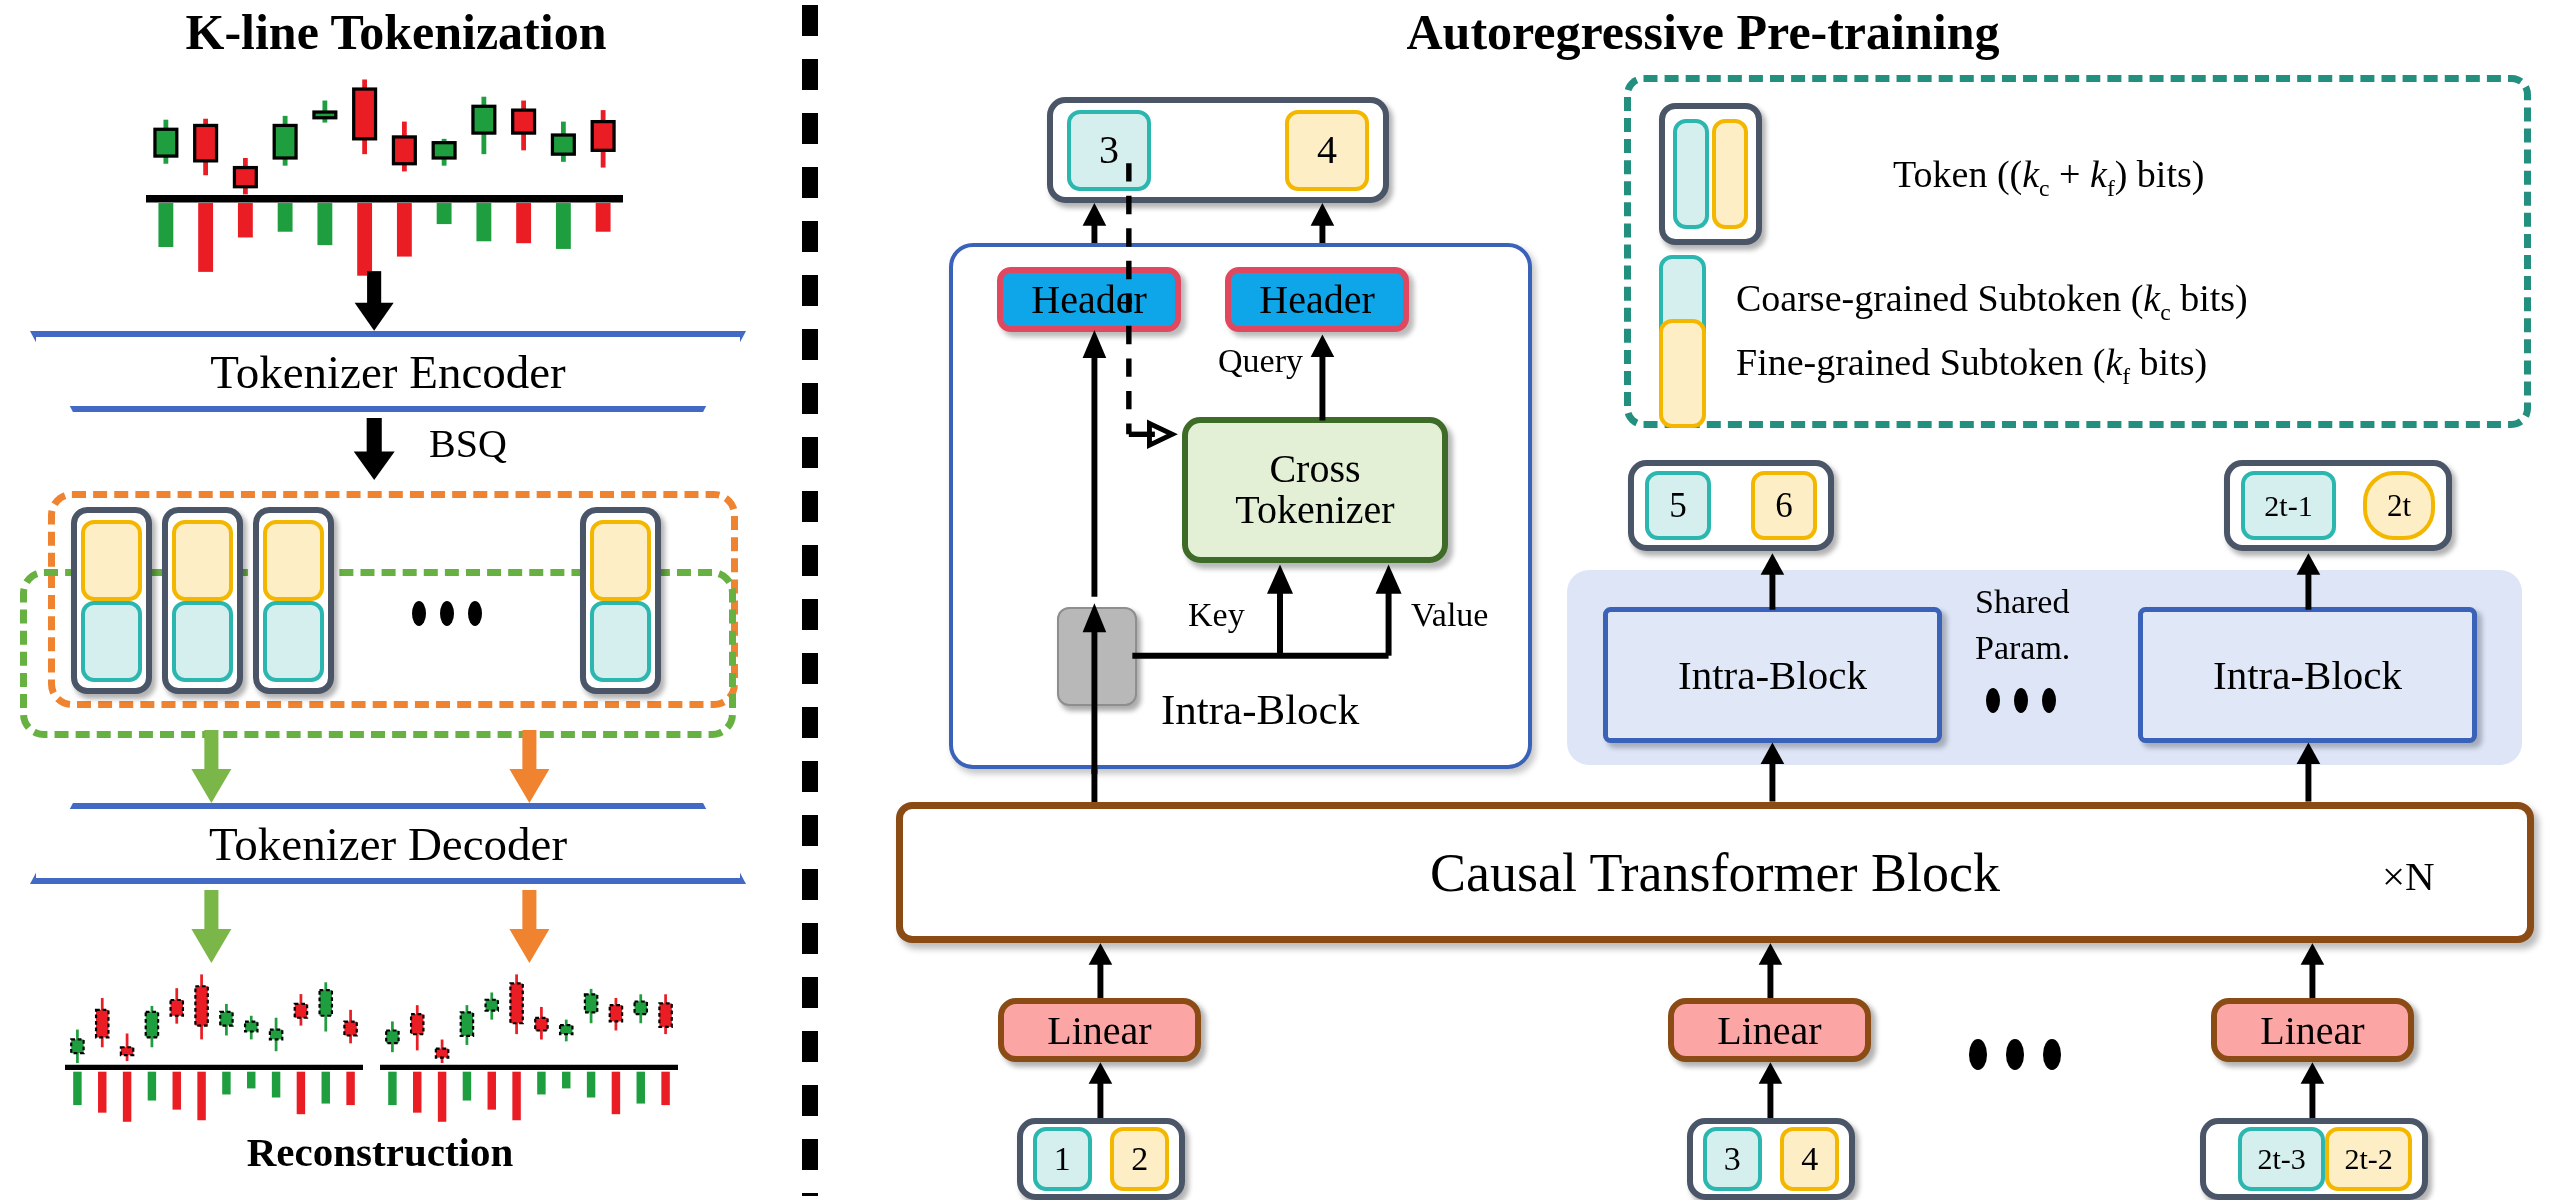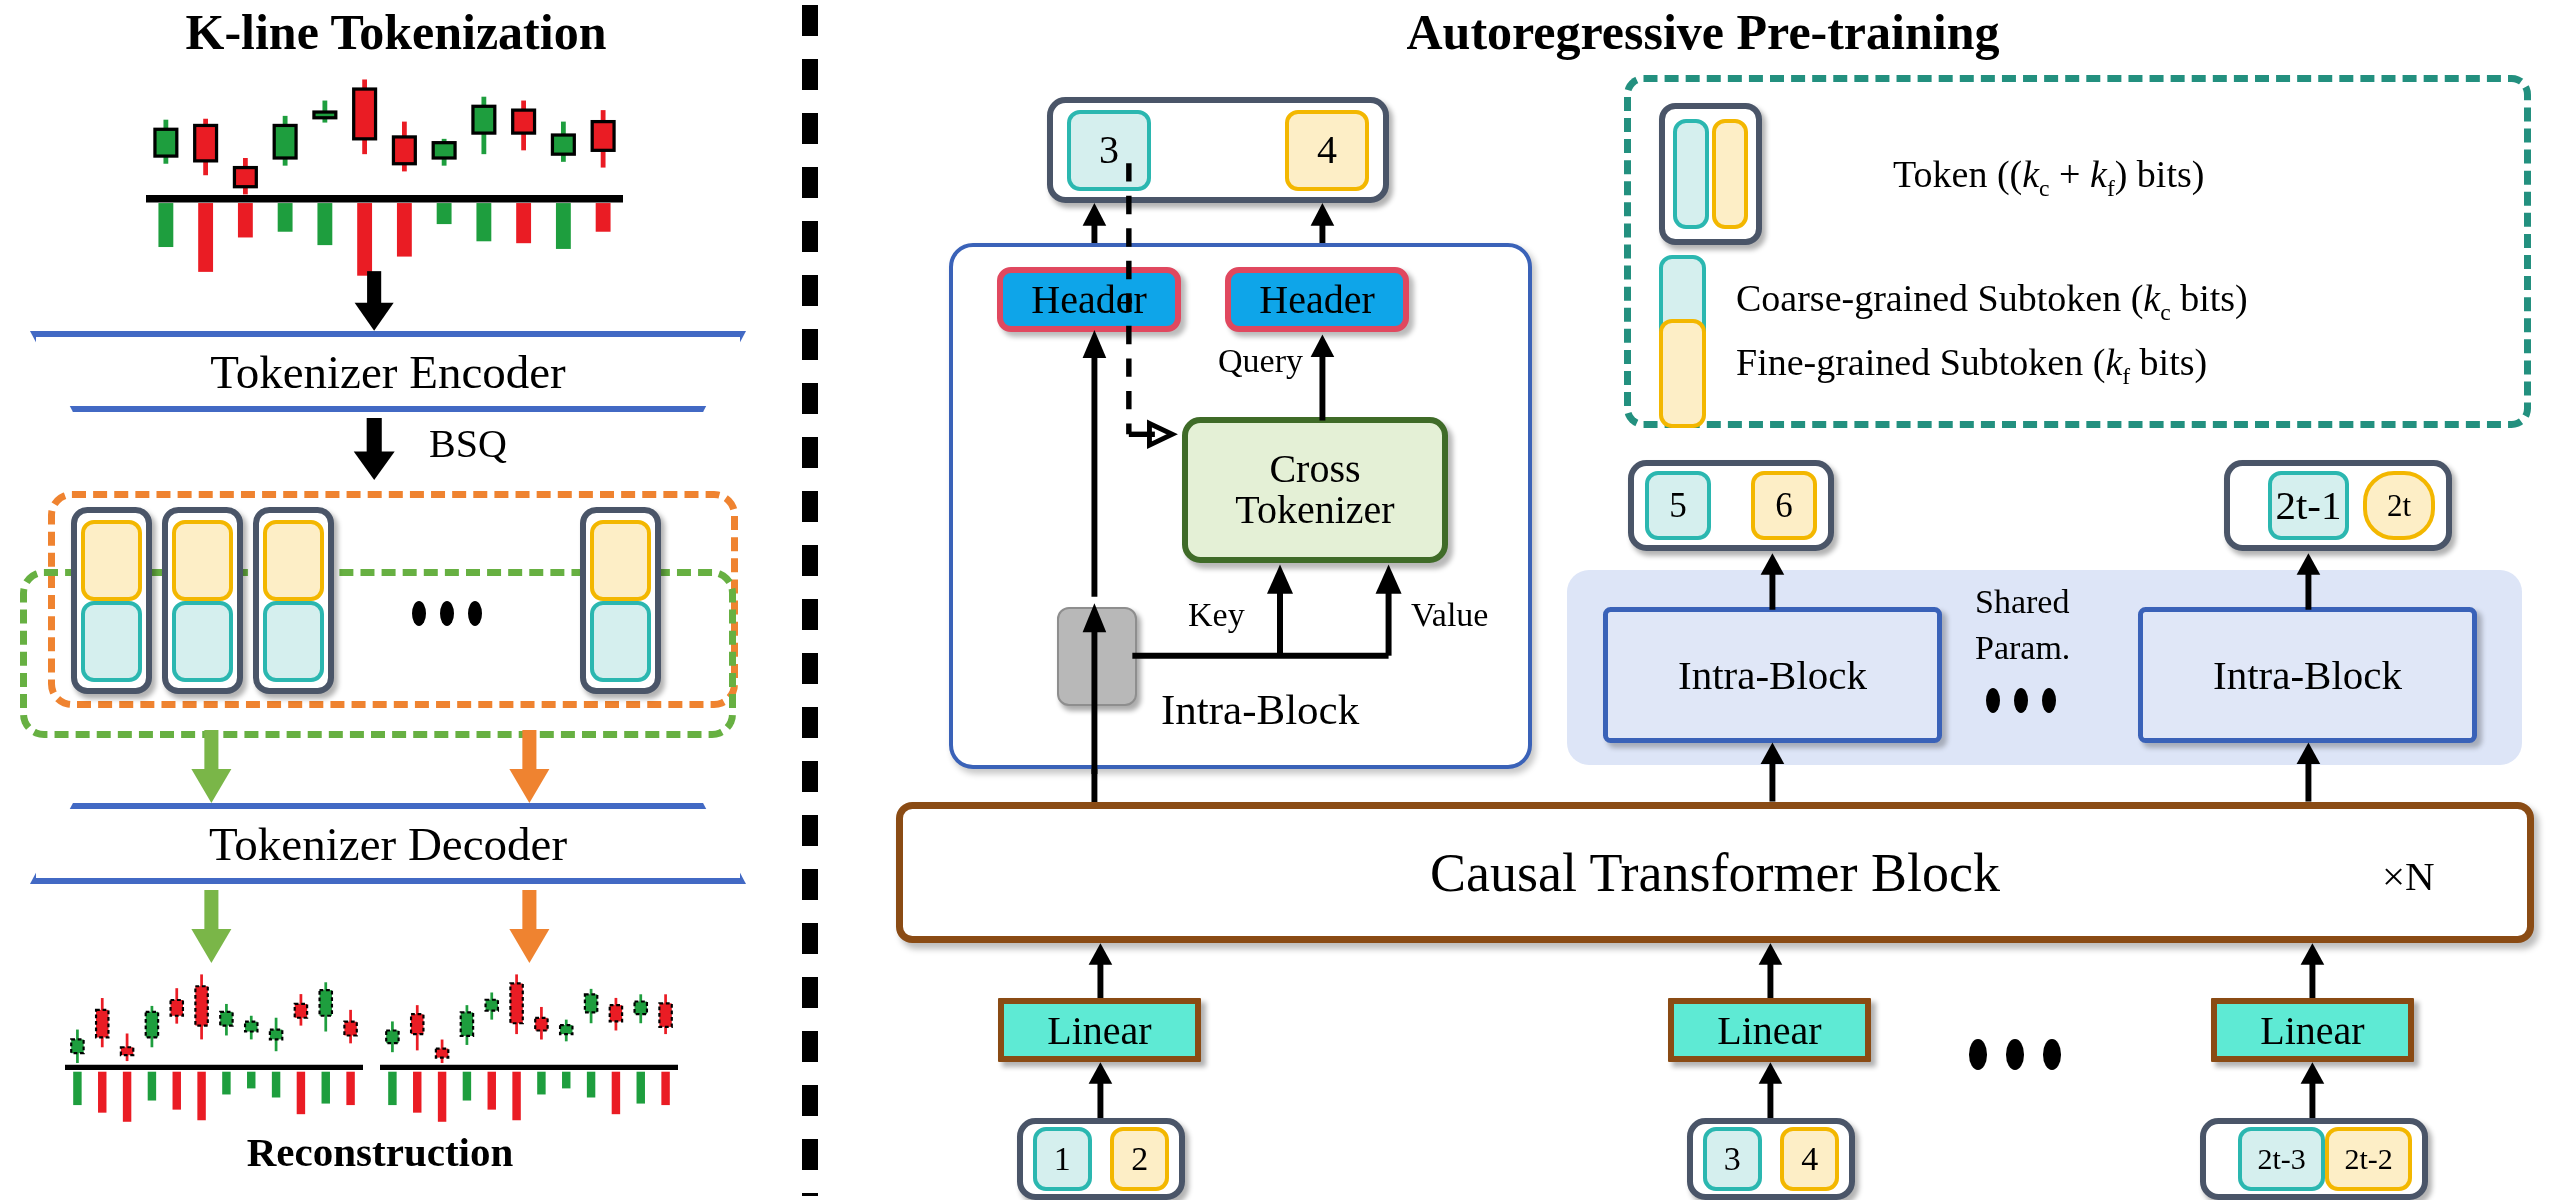--- a/index.html
+++ b/index.html
@@ -35,21 +35,21 @@
   .greybox{background:#b8b8b8;border:2.7px solid #8e8e8e;border-radius:12px;
     box-shadow:3.8px 4.3px 4.9px rgba(0,0,0,.33);}
   .intrawrap{box-sizing:border-box;border:4.9px solid #3a62b8;border-radius:24px;background:#fff;
     box-shadow:3.8px 4.9px 6px rgba(0,0,0,.22);}
   .ibblue{box-sizing:border-box;border:5.4px solid #3a62b8;border-radius:7.6px;background:#e0e7f7;
     display:flex;align-items:center;justify-content:center;font-size:41px;
     box-shadow:4.3px 4.9px 4.9px rgba(0,0,0,.25);}
   .sharedwrap{background:#dde5f7;border-radius:22px;}
   .ctb{box-sizing:border-box;border:7.6px solid #8a4b14;border-radius:16.3px;background:#fff;
     box-shadow:4.3px 5.4px 6px rgba(0,0,0,.26);}
-  .lin{box-sizing:border-box;background:#5eead4;border:6.5px solid #8a4b14;border-radius:1px;
+  .lin{box-sizing:border-box;background:#fca5a5;border:6.5px solid #8a4b14;border-radius:18px;
     display:flex;align-items:center;justify-content:center;font-size:40px;
     box-shadow:4.3px 4.9px 4.9px rgba(0,0,0,.30);}
 
   .dashbox{box-sizing:border-box;background:transparent;}
   .dash-orange{border:7px dashed #ef8330;border-radius:24px;}
   .dash-green{border:7px dashed #67b042;border-radius:24px;}
   .dash-teal{border:7px dashed #23907f;border-radius:19.5px;}
 
   .lbl{white-space:nowrap;font-size:34px;}
   .dots{display:flex;gap:14px;align-items:center;}
@@ -331,21 +331,21 @@
 <div class="abs legend-txt" style="left:1736px;top:276px;">Coarse-grained Subtoken (<i class="it">k</i><sub class="it">c</sub> bits)</div>
 
 <div class="abs sub fine" style="left:1659px;top:319px;width:47px;height:109px;"></div>
 <div class="abs legend-txt" style="left:1736px;top:340px;">Fine-grained Subtoken (<i class="it">k</i><sub class="it">f</sub> bits)</div>
 
 <div class="abs tokbox" style="left:1628px;top:460px;width:206px;height:91px;justify-content:space-between;padding:0 11px;">
   <div class="sub coarse" style="width:66px;height:69px;font-size:35px;">5</div>
   <div class="sub fine" style="width:66px;height:69px;font-size:35px;">6</div>
 </div>
 <div class="abs tokbox" style="left:2224px;top:460px;width:228px;height:91px;justify-content:space-between;padding:0 11px;">
-  <div class="sub coarse" style="width:81px;height:69px;font-size:41px;margin-left:27px;">2t-1</div>
+  <div class="sub coarse" style="width:95px;height:69px;font-size:30px;">2t-1</div>
   <div class="sub fine" style="width:72px;height:69px;font-size:31px;border-radius:31px;">2t</div>
 </div>
 
 <div class="abs sharedwrap" style="left:1567px;top:570px;width:955px;height:195px;"></div>
 
 <div class="abs ibblue" style="left:1603px;top:607px;width:339px;height:136px;">
   <span>Intra-Block</span>
 </div>
 <div class="abs ibblue" style="left:2138px;top:607px;width:339px;height:136px;">
   <span>Intra-Block</span>

